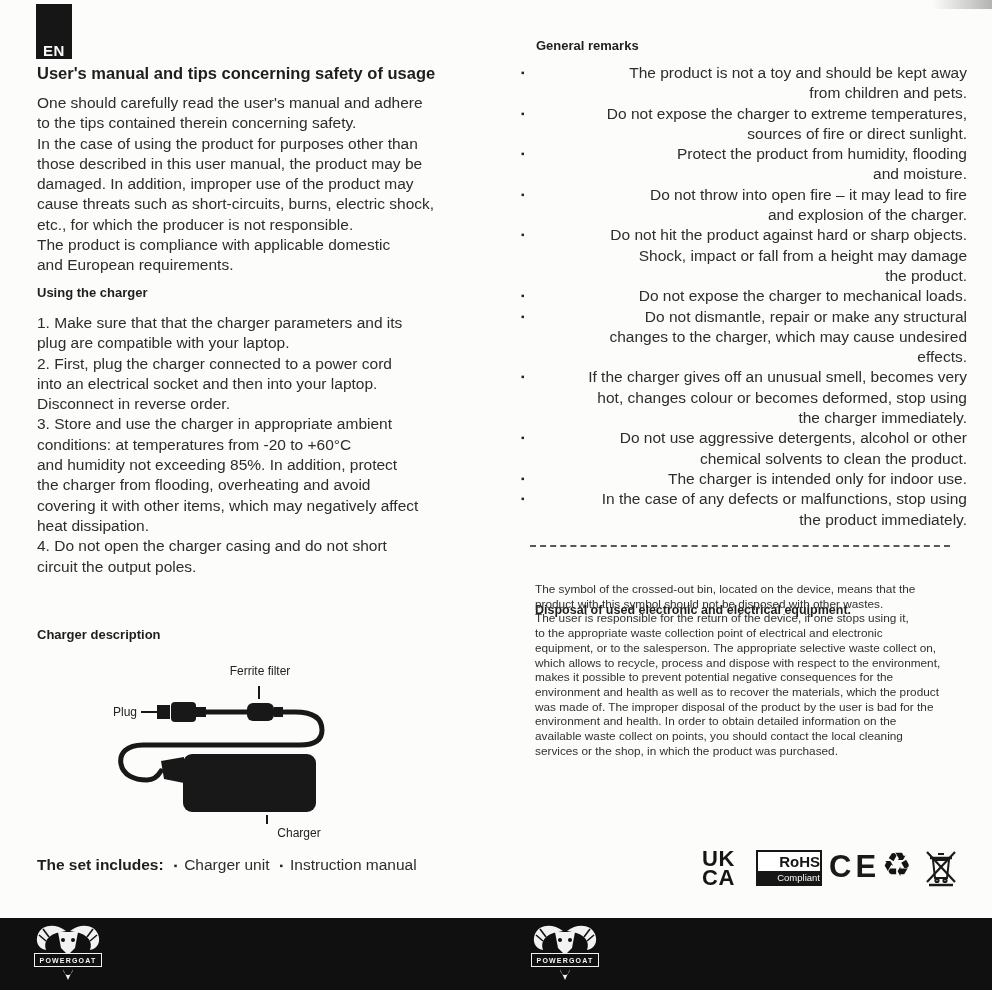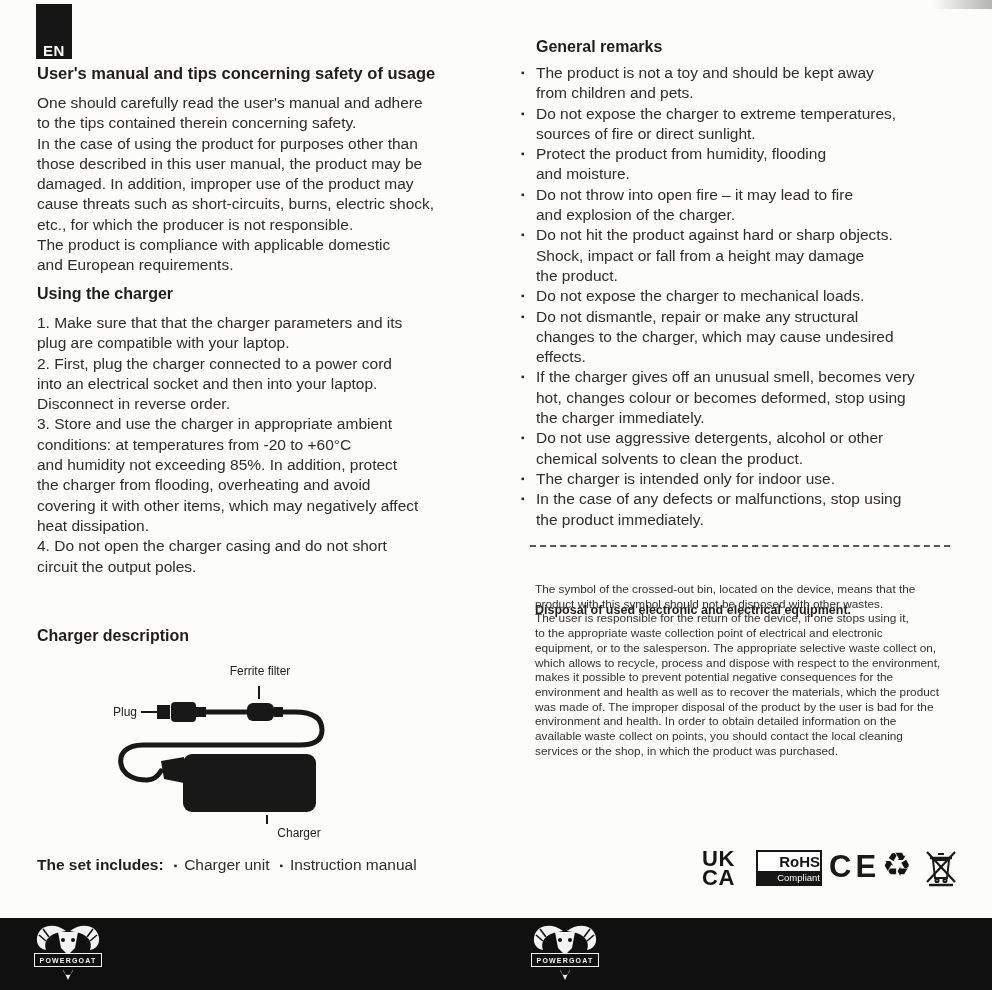--- a/index.html
+++ b/index.html
@@ -2,34 +2,34 @@
 <html><head>
 <meta charset="utf-8">
 <style>
   html,body{margin:0;padding:0;}
   body{background:#e8e8e8;font-family:"Liberation Sans", sans-serif;}
   .page{position:relative;width:992px;height:990px;background:#fcfcfb;overflow:hidden;
         color:#2e2d2b;font-family:"Liberation Sans", sans-serif;}
   .abs{position:absolute;}
   .pre{white-space:pre-line;}
   .h1{font-size:16.5px;font-weight:700;color:#1f1e1c;}
-  .h2{font-size:16px;font-weight:700;color:#1f1e1c;}
+  .h2{font-size:13px;font-weight:700;color:#1f1e1c;}
   .body-t{font-size:15.5px;line-height:20.3px;color:#2e2d2b;}
   .en-badge{left:36px;top:4px;width:36px;height:55px;background:#161616;color:#fafafa;
             display:flex;align-items:flex-end;justify-content:center;
             box-sizing:border-box;font-size:15px;font-weight:700;letter-spacing:.5px;}
   
   .lc{left:37px;width:468px;}
   .steps div{margin:0;}
   
   .diagram{left:37px;top:662px;width:468px;height:190px;}
   .dg-label{position:absolute;font-size:12px;color:#222;}
   
   .rc-h{left:536px;top:38px;}
-  .bullets{left:521px;top:63px;width:446px;list-style:none;margin:0;padding:0;}
+  .bullets{left:521px;top:63px;width:446px;list-style:none;margin:0;padding:0;text-align:right;}
   .bullets li{position:relative;padding-left:15px;font-size:15.5px;line-height:20.3px;}
   .bullets li::before{content:"▪";position:absolute;left:0;top:0;font-size:10px;line-height:20.3px;color:#222;}
   .sep{left:530px;top:545px;width:420px;height:0;border-top:2px dashed #575757;}
   .disp-h{left:535px;top:562px;font-size:12.5px;font-weight:700;color:#1f1e1c;margin-top:41px;}
   .disp-t{left:535px;top:582px;width:452px;font-size:11.8px;line-height:14.7px;color:#323130;}
   
   .set-line{left:37px;top:856px;font-size:15.5px;color:#2e2d2b;}
   .set-line .lbl{font-weight:700;color:#1f1e1c;}
   .sq{display:inline-block;font-size:10px;vertical-align:1px;color:#222;margin:0 7px 0 10px;}
   

